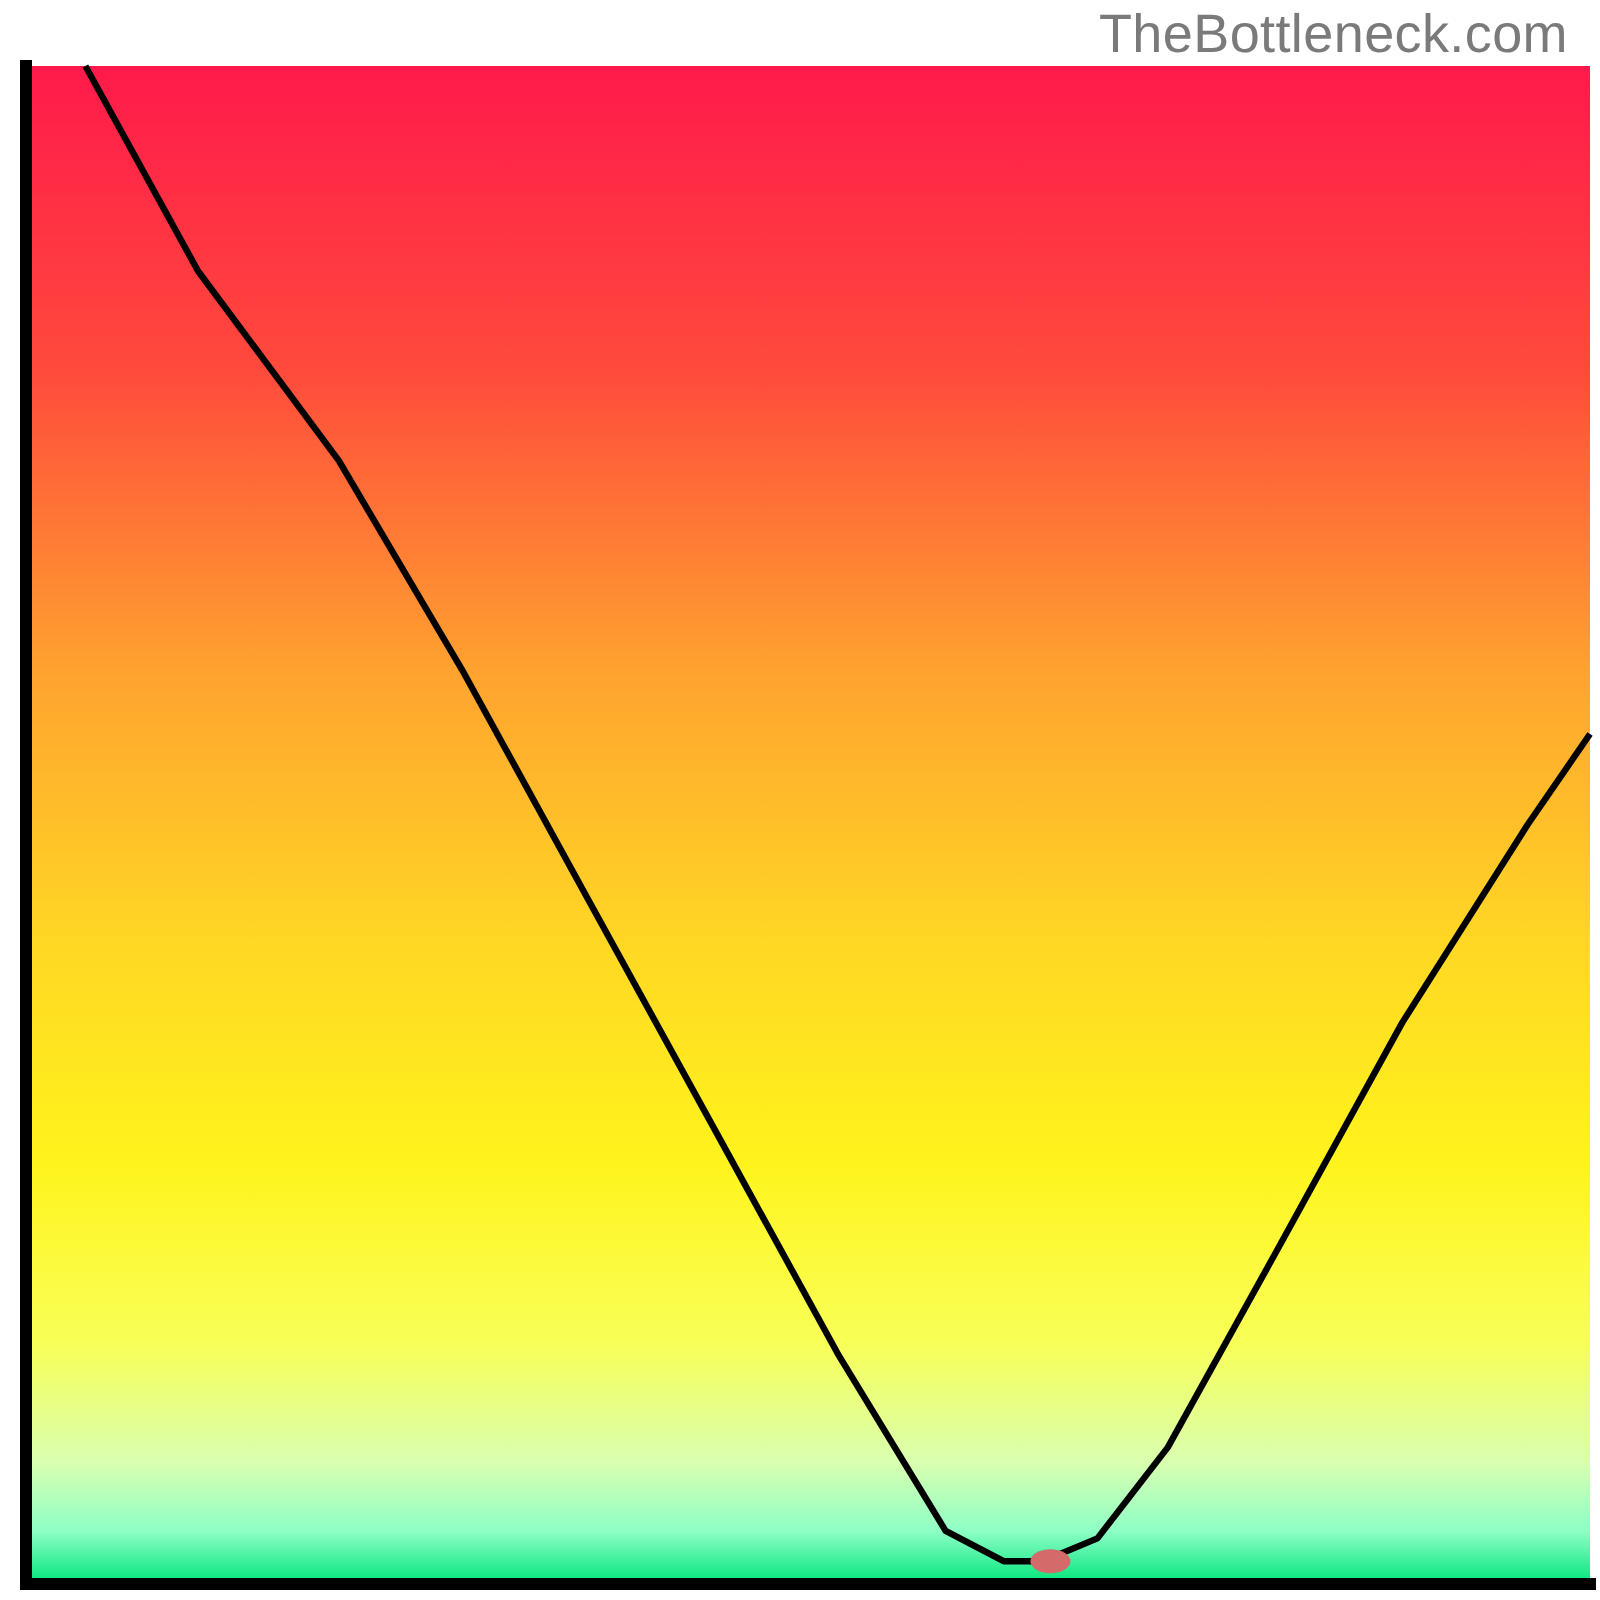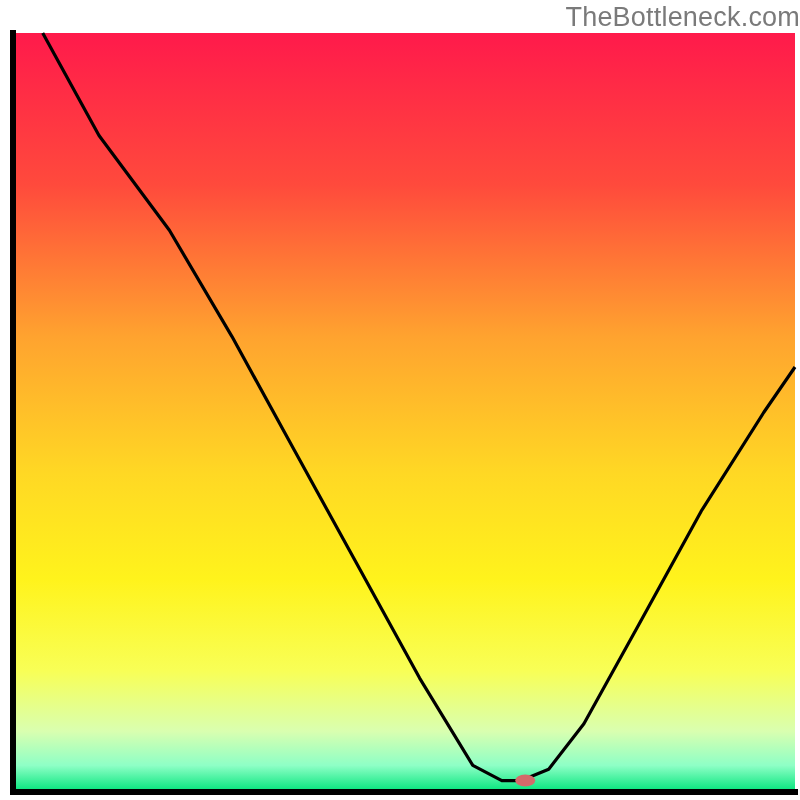--- a/index.html
+++ b/index.html
@@ -11,21 +11,21 @@
     font-family: Arial, Helvetica, sans-serif;
   }
   .stage {
     position: relative;
     width: 800px;
     height: 800px;
   }
   .watermark {
     position: absolute;
     top: 2px;
-    right: 0;
+    right: 16px;
     font-size: 27px;
     font-weight: 500;
     color: #7a7a7a;
     letter-spacing: 0.2px;
   }
   svg {
     position: absolute;
     top: 0;
     left: 0;
   }

